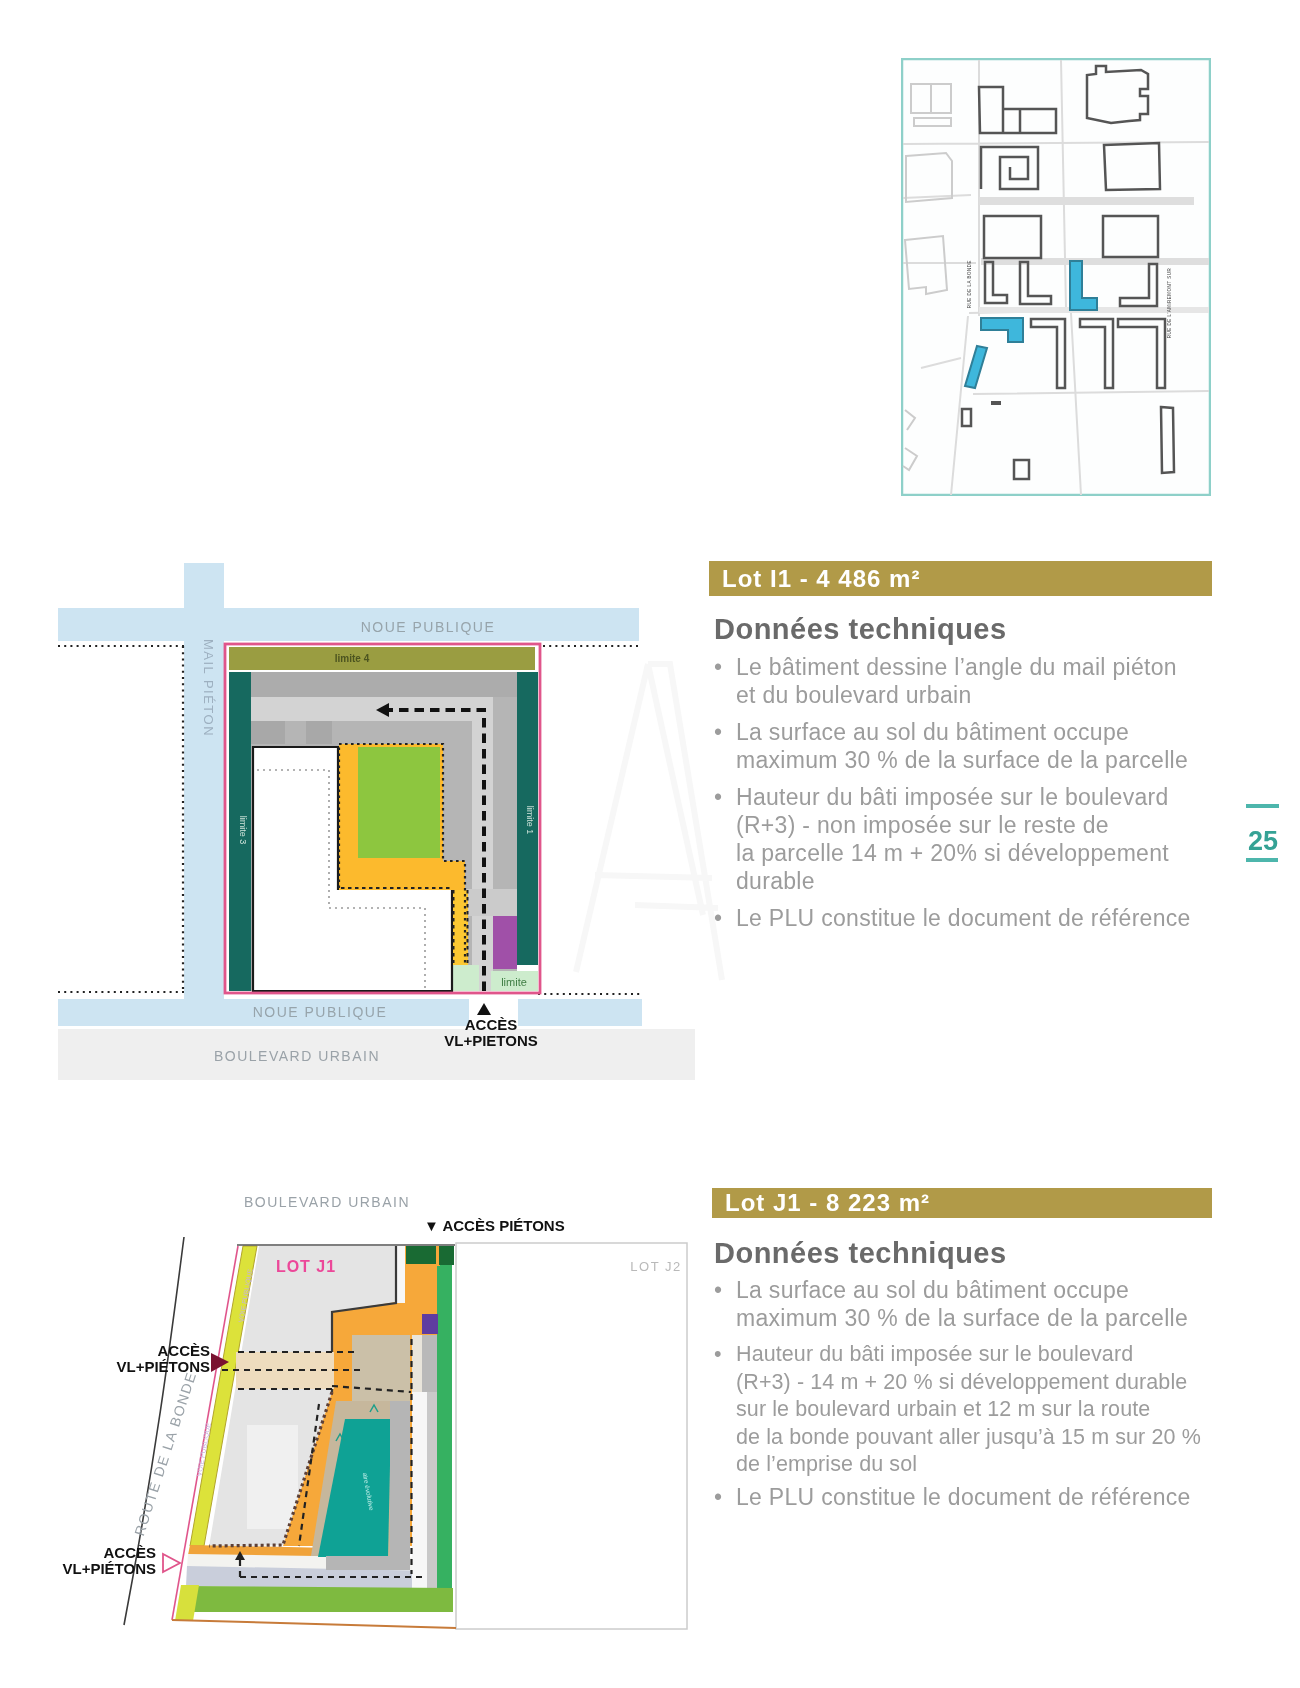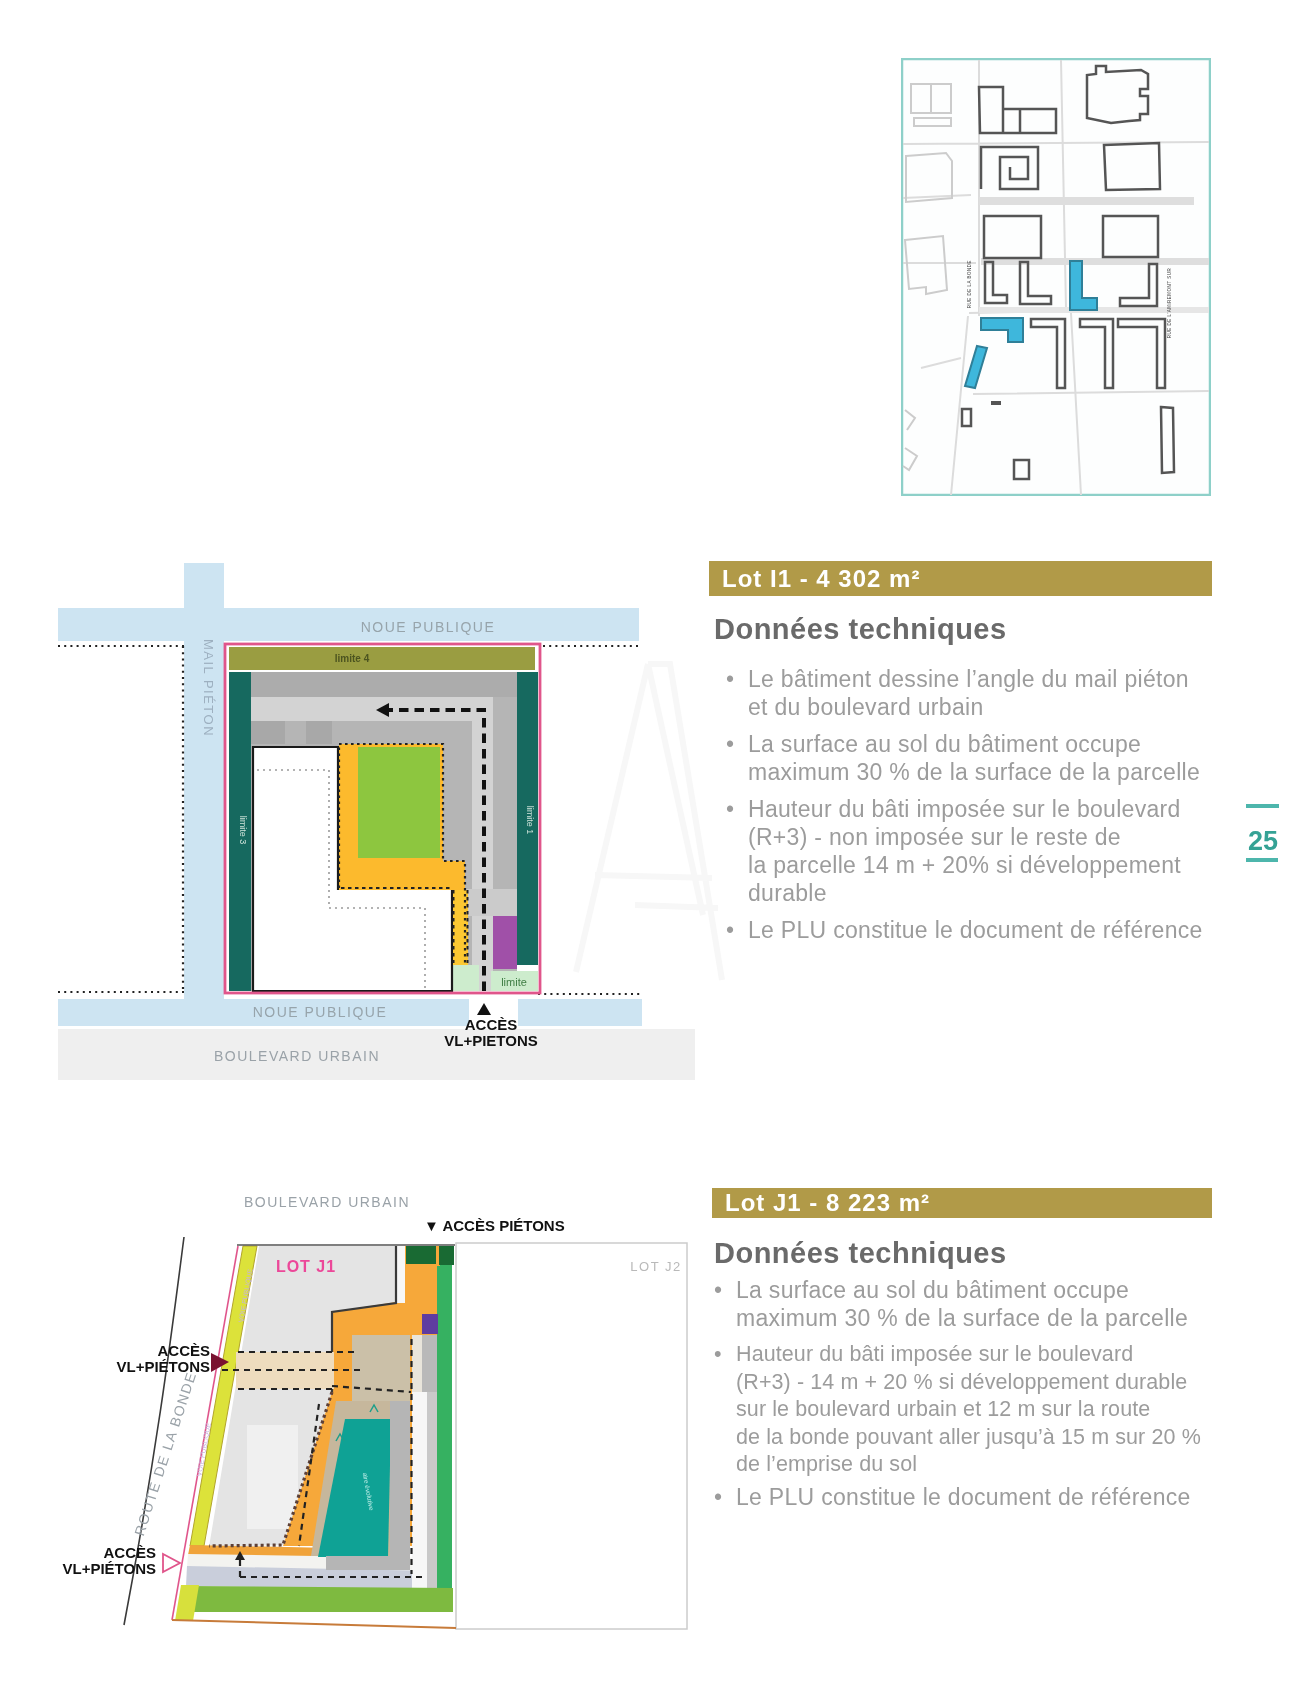--- a/index.html
+++ b/index.html
@@ -176,25 +176,25 @@
 
   <rect x="225" y="644" width="315" height="349" fill="none" stroke="#e0558b" stroke-width="2.8"></rect>
 
   <path d="M477,1015 L491,1015 L484,1003 Z" fill="#111"></path>
 
   <text x="491" y="1030" fill="#111" font-size="15" font-weight="bold" text-anchor="middle">ACCÈS</text>
 
   <text x="491" y="1046" fill="#111" font-size="15" font-weight="bold" text-anchor="middle">VL+PIETONS</text>
 </svg>
 
-<div class="abs goldbar" style="left:709px;top:561px;width:503px;height:35px;line-height:35px;padding-left:13px;box-sizing:border-box;">Lot I1 - 4 302 m²</div>
+<div class="abs goldbar" style="left:709px;top:561px;width:503px;height:35px;line-height:35px;padding-left:13px;box-sizing:border-box;">Lot I1 - 4 486 m²</div>
 
 <div class="abs dt" style="left:714px;top:613px;">Données techniques</div>
 
-<ul class="bullets abs" style="left:714px;top:653px;width:520px;margin:12px;padding:0;">
+<ul class="bullets abs" style="left:714px;top:653px;width:520px;margin:0;padding:0;">
   <li>Le bâtiment dessine l’angle du mail piéton<br>et du boulevard urbain</li>
   <li>La surface au sol du bâtiment occupe<br>maximum 30 % de la surface de la parcelle</li>
   <li>Hauteur du bâti imposée sur le boulevard<br>(R+3) - non imposée sur le reste de<br>la parcelle 14 m + 20% si développement<br>durable</li>
   <li>Le PLU constitue le document de référence</li>
 </ul>
 
 <div class="abs" style="left:1246px;top:804px;width:36px;">
   <div style="height:4px;background:#4db6ac;width:33px;"></div>
   <div style="color:#35a295;font-weight:bold;font-size:27px;padding:18px 0 1px 2px;">25</div>
   <div style="height:4px;background:#4db6ac;width:32px;"></div>

